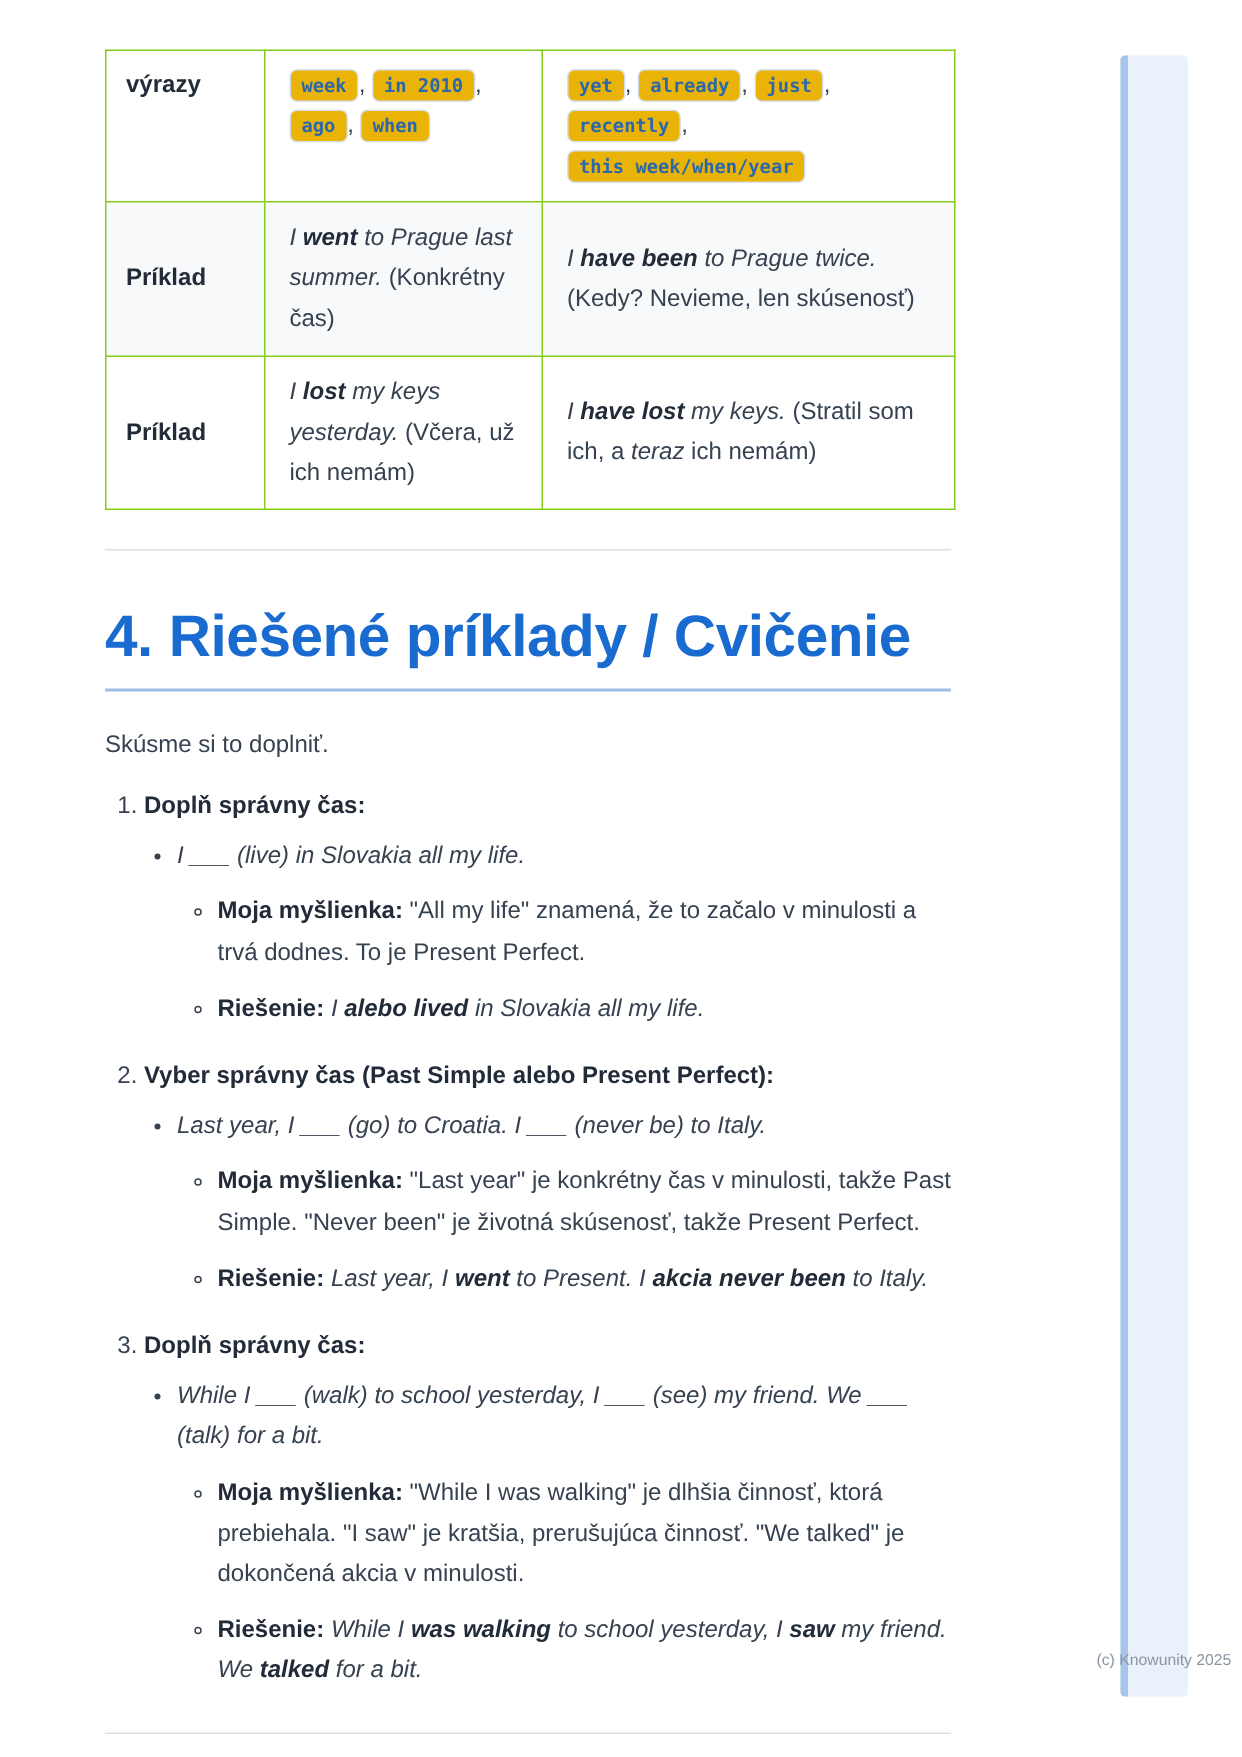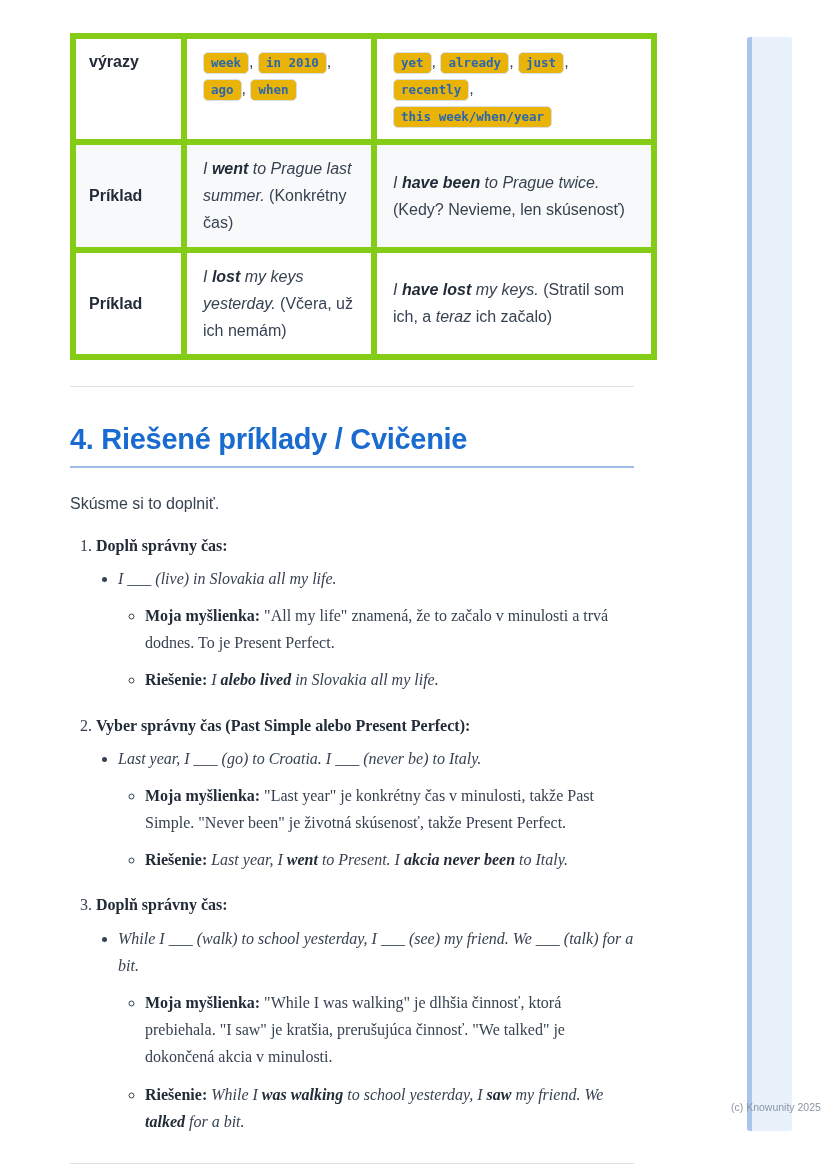--- a/index.html
+++ b/index.html
@@ -3,46 +3,46 @@
 <meta charset="utf-8">
 <style>
   html,body{margin:0;padding:0;background:#ffffff;}
   .page{
     position:relative;width:828px;height:1171px;overflow:hidden;background:#ffffff;
     font-family:"Liberation Sans",sans-serif;color:#374251;font-size:16px;line-height:1.7;
   }
   .content{position:absolute;left:70px;top:0;width:564px;}
   
   .grammar-table{width:564px;border-collapse:collapse;margin-top:33px;table-layout:fixed;}
-  .grammar-table td{border:6px solid #84cc16;padding:10px 16px;vertical-align:middle;}
+  .grammar-table td{border:1px solid #84cc16;padding:10px 16px;vertical-align:middle;}
   .grammar-table tr.row-0 td{vertical-align:top;line-height:27px;padding-top:9px;}
   .grammar-table tr.row-1{background:#f8f9fa;}
   td.label-cell{width:76px;font-weight:700;color:#222b38;padding-left:13px;}
   td.past-cell{width:152px;}
   td.perfect-cell{width:242px;}
   
   .seg-plain{font-style:normal;font-weight:400;}
   .seg-i{font-style:italic;}
   .seg-bi{font-weight:700;font-style:italic;color:#222b38;}
   .seg-code{
     display:inline-block;padding:0 7px;border-radius:5px;background:#eab308;
     border:1px solid #d7dfe9;color:#2b67ac;font-family:"DejaVu Sans Mono",monospace;
     font-size:12.5px;font-weight:700;line-height:20px;vertical-align:baseline;
   }
   
   .rule{border:none;border-top:1px solid #dcdfe4;margin:26px 0 0;}
   .rule-bottom{margin-top:28px;}
   .section-heading{
-    margin:34px 0 0;font-size:29px;line-height:1.25;font-weight:700;color:#1a6bd0;
+    margin:34px 0 0;font-size:39px;line-height:1.25;font-weight:700;color:#1a6bd0;
     padding-bottom:9px;border-bottom:2px solid #9dbde4;letter-spacing:-0.3px;
   }
   .intro{margin:22px 0 0;}
   
   .exercise-list{margin:14px 0 0;padding-left:26px;}
-  .ex-item{margin-bottom:18px;font-family:Liberation Serif, serif;}
+  .ex-item{margin-bottom:18px;}
   .ex-item::marker{font-weight:400;color:#374251;}
   .ex-title{font-weight:700;color:#222b38;margin-bottom:6px;}
   .prompt-list{list-style:disc;padding-left:22px;margin:6px 0 0;}
   .prompt-li{margin:0;}
   .sub-list{list-style:circle;padding-left:27px;margin:2px 0 0;}
   .sub-li{margin-top:10px;}
   .sub-label{font-weight:700;color:#222b38;}
   
   .sidebar-accent{position:absolute;left:747px;top:37px;width:45px;height:1094px;background:#e9f1fb;border-radius:3px;}
   .sidebar-edge{position:absolute;left:0;top:0;width:5px;height:100%;background:#a9c6ea;border-radius:3px 0 0 3px;}
@@ -69,21 +69,21 @@
             <td class="perfect-cell"><span class="seg-code">yet</span><span class="seg-plain">, </span><span class="seg-code">already</span><span class="seg-plain">, </span><span class="seg-code">just</span><span class="seg-plain">, </span><span class="seg-code">recently</span><span class="seg-plain">, </span><span class="seg-code">this week/when/year</span></td>
           </tr>
           <tr class="row-1">
             <td class="label-cell">Príklad</td>
             <td class="past-cell"><span class="seg-i">I </span><span class="seg-bi">went</span><span class="seg-i"> to Prague last summer.</span><span class="seg-plain"> (Konkrétny čas)</span></td>
             <td class="perfect-cell"><span class="seg-i">I </span><span class="seg-bi">have been</span><span class="seg-i"> to Prague twice.</span><span class="seg-plain"> (Kedy? Nevieme, len skúsenosť)</span></td>
           </tr>
           <tr class="row-2">
             <td class="label-cell">Príklad</td>
             <td class="past-cell"><span class="seg-i">I </span><span class="seg-bi">lost</span><span class="seg-i"> my keys yesterday.</span><span class="seg-plain"> (Včera, už ich nemám)</span></td>
-            <td class="perfect-cell"><span class="seg-i">I </span><span class="seg-bi">have lost</span><span class="seg-i"> my keys.</span><span class="seg-plain"> (Stratil som ich, a </span><span class="seg-i">teraz</span><span class="seg-plain"> ich začalo)</span></td>
+            <td class="perfect-cell"><span class="seg-i">I </span><span class="seg-bi">have lost</span><span class="seg-i"> my keys.</span><span class="seg-plain"> (Stratil som ich, a </span><span class="seg-i">teraz</span><span class="seg-plain"> ich nemám)</span></td>
           </tr>
         </tbody>
     </table>
 
     <hr class="rule">
 
     <h2 class="section-heading">4. Riešené príklady / Cvičenie</h2>
 
     <p class="intro">Skúsme si to doplniť.</p>
 

